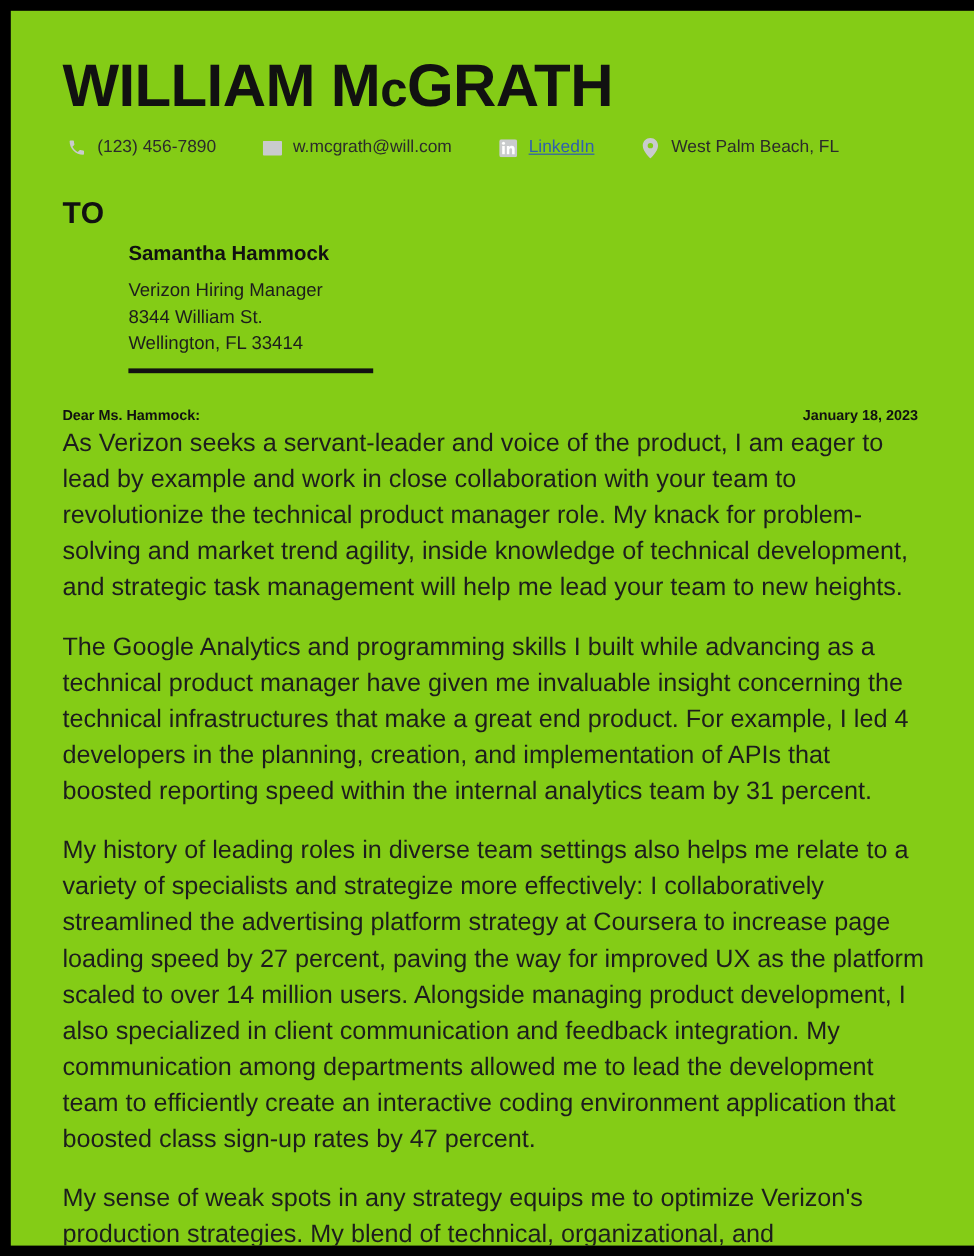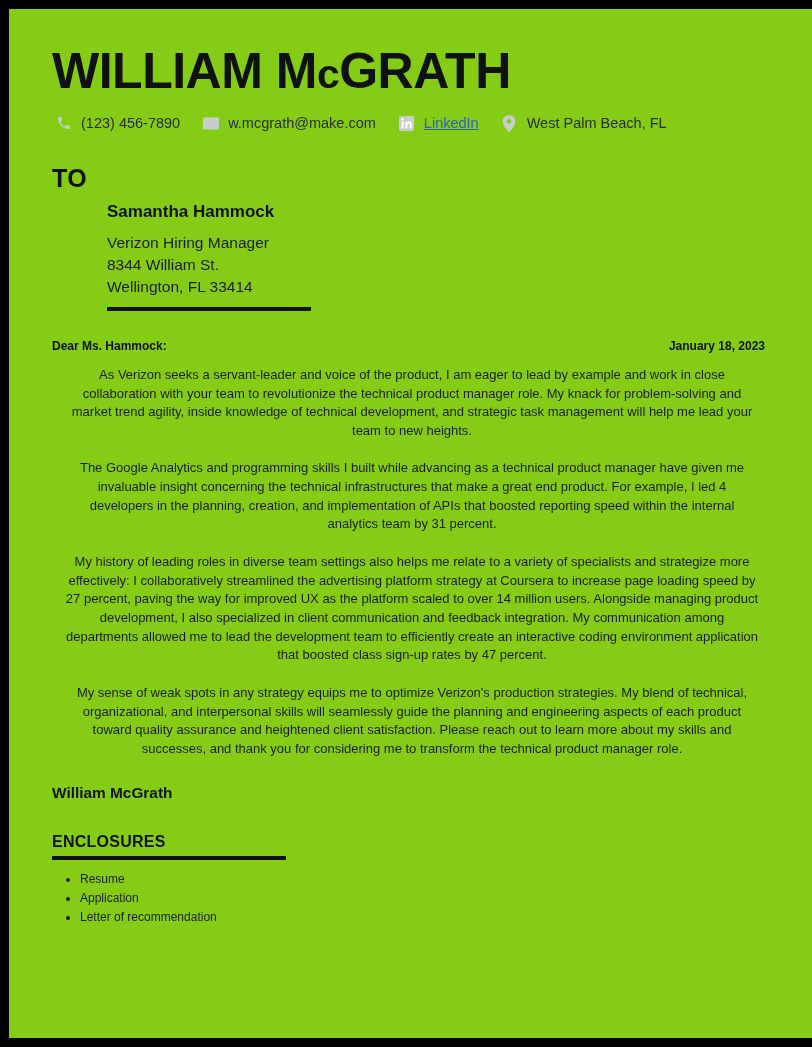--- a/index.html
+++ b/index.html
@@ -50,21 +50,21 @@
     color: #1d1d1d;
     margin: 8px 0 0 3px;
     font-weight: normal;
   }
 
   
   .contact-row {
     display: flex;
     align-items: center;
     margin: 17px 0 0 3px;
-    gap: 0;
+    gap: 16px;
   }
   .contact-item {
     display: flex;
     align-items: center;
     font-size: 14.5px;
     color: #2b2b2b;
     white-space: nowrap;
   }
   .contact-item + .contact-item { margin-left: 22px; }
   .c-icon {
@@ -127,25 +127,25 @@
   }
   .salutation, .letter-date {
     font-weight: bold;
     font-size: 12px;
     color: #111111;
     text-align: right;
   }
   .letter-date { margin-right: 7px; }
 
   .para {
-    font-size: 13px;
+    font-size: 21px;
     line-height: 1.435;
     color: #1d1d1d;
-    margin: 13px;
-    text-align: center;
+    margin: 0;
+    text-align: left;
   }
   .para + .para { margin-top: 19px; }
   #letter-paragraphs { margin-top: 2px; }
 
   
   .closing { margin-top: 24px; }
   .closing-line {
     font-size: 15.4px;
     color: #1d1d1d;
     line-height: 1.38;
@@ -204,21 +204,21 @@
       </span>
       <span>(123) 456-7890</span>
     </div>
 
     <div class="contact-item">
       <span class="c-icon">
         <svg width="16" height="13" viewBox="0 0 24 18" fill="currentColor">
               <path d="M1 0h22c.6 0 1 .4 1 1v16c0 .6-.4 1-1 1H1c-.6 0-1-.4-1-1V1c0-.6.4-1 1-1zm11 9.8L2.1 2.2h19.8L12 9.8z"></path>
             </svg>
       </span>
-      <span>w.mcgrath@make.com</span>
+      <span>w.mcgrath@will.com</span>
     </div>
 
     <div class="contact-item">
       <span class="c-icon">
         <svg width="15" height="15" viewBox="0 0 24 24" fill="currentColor">
               <rect x="0" y="0" width="24" height="24" rx="3"></rect>
               <g fill="#ffffff">
                 <rect x="4" y="9" width="3.4" height="11"></rect>
                 <circle cx="5.7" cy="5.3" r="2"></circle>
                 <path d="M10.2 9h3.2v1.6c.5-.9 1.6-1.8 3.3-1.8 3.1 0 3.9 1.9 3.9 4.7V20h-3.4v-5.7c0-1.4-.5-2.3-1.8-2.3-1 0-1.6.7-1.8 1.4-.1.3-.1.6-.1 1V20h-3.3V9z"></path>

